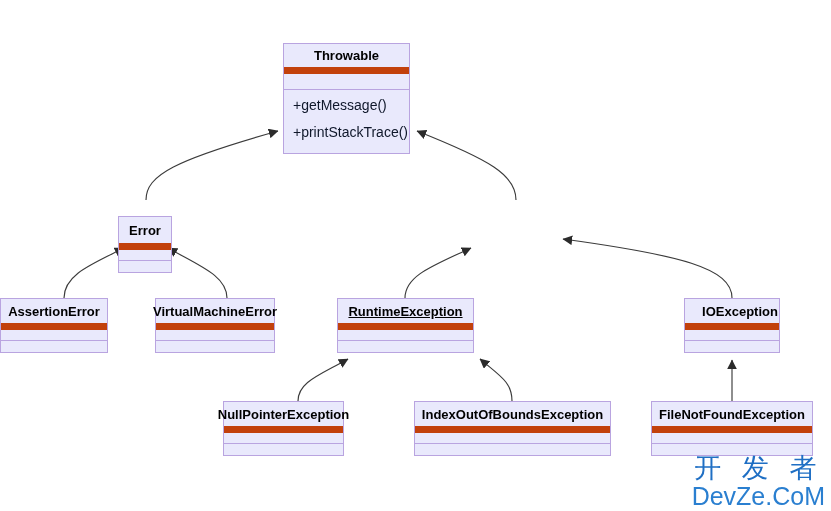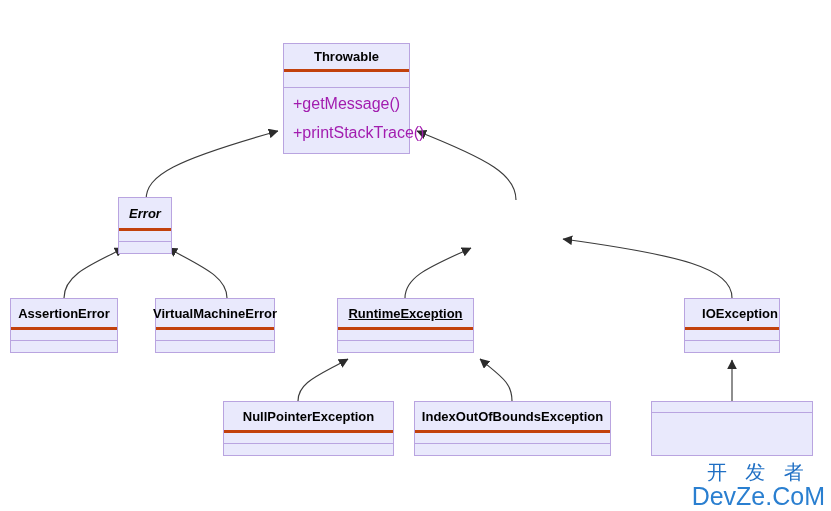--- a/index.html
+++ b/index.html
@@ -27,21 +27,21 @@
     position: absolute;
     box-sizing: border-box;
     border: 1px solid #b9a4e0;
     background: #e6e6fb;
     display: flex;
     flex-direction: column;
     z-index: 2;
   }
   .uml-name {
     box-sizing: border-box;
-    border-bottom: 3px solid #c2410c;
+    border-bottom: 7px solid #c2410c;
     text-align: center;
     color: #000000;
     font-weight: bold;
     font-size: 13px;
     line-height: 1;
     display: flex;
     align-items: center;
     justify-content: center;
     background: #e9e9fc;
   }
@@ -56,40 +56,40 @@
     box-sizing: border-box;
     background: #e9e9fc;
     flex: 1 1 auto;
     min-height: 11px;
     padding: 0;
   }
   .uml-ops.with-items {
     padding: 8px 8px 8px 9px;
   }
   .op-line {
-    font-size: 16px;
-    color: #a21caf;
+    font-size: 14px;
+    color: #0f172a;
     line-height: 1;
     margin-bottom: 13px;
     white-space: nowrap;
   }
   .op-line:last-child { margin-bottom: 16px; }
 
   
   #watermark {
     position: absolute;
     right: 6px;
     bottom: 2px;
     text-align: center;
     z-index: 3;
     user-select: none;
   }
   #watermark .cn {
     font-family: "DejaVu Sans", sans-serif;
-    font-size: 20px;
+    font-size: 27px;
     letter-spacing: 6px;
     color: #1f6fc4;
     line-height: 1.05;
     font-weight: 500;
   }
   #watermark .en {
     font-family: "Liberation Sans", sans-serif;
     font-size: 25px;
     color: #2a7fd0;
     line-height: 1.05;
@@ -129,28 +129,28 @@
 
   <div class="uml-class" style="left:283px; top:43px; width:127px; height:111px;">
     <div class="uml-name" style="height:34px;">Throwable</div>
     <div class="uml-attrs" style="height:16px;"></div>
     <div class="uml-ops with-items">
       <div class="op-line">+getMessage()</div>
       <div class="op-line">+printStackTrace()</div>
     </div>
   </div>
 
-  <div class="uml-class" style="left:118px; top:197px; width:54px; height:57px;font-style:italic;">
+  <div class="uml-class" style="left:118px; top:216px; width:54px; height:57px;">
     <div class="uml-name" style="height:33px;">Error</div>
     <div class="uml-attrs" style="height:11px;"></div>
     <div class="uml-ops"></div>
   </div>
 
 
-  <div class="uml-class" style="left:10px; top:298px; width:108px; height:55px;">
+  <div class="uml-class" style="left:0; top:298px; width:108px; height:55px;">
     <div class="uml-name" style="height:32px;">AssertionError</div>
     <div class="uml-attrs" style="height:11px;"></div>
     <div class="uml-ops"></div>
   </div>
 
   <div class="uml-class" style="left:155px; top:298px; width:120px; height:55px;">
     <div class="uml-name" style="height:32px;">VirtualMachineError</div>
     <div class="uml-attrs" style="height:11px;"></div>
     <div class="uml-ops"></div>
   </div>
@@ -160,33 +160,34 @@
     <div class="uml-attrs" style="height:11px;"></div>
     <div class="uml-ops"></div>
   </div>
 
   <div class="uml-class" style="left:684px; top:298px; width:96px; height:55px;">
     <div class="uml-name" style="height:32px;padding-left:16px;">IOException</div>
     <div class="uml-attrs" style="height:11px;"></div>
     <div class="uml-ops"></div>
   </div>
 
-  <div class="uml-class" style="left:223px; top:401px; width:171px; height:55px;">
+  <div class="uml-class" style="left:223px; top:401px; width:121px; height:55px;">
     <div class="uml-name" style="height:32px;">NullPointerException</div>
     <div class="uml-attrs" style="height:11px;"></div>
     <div class="uml-ops"></div>
   </div>
 
   <div class="uml-class" style="left:414px; top:401px; width:197px; height:55px;">
     <div class="uml-name" style="height:32px;">IndexOutOfBoundsException</div>
     <div class="uml-attrs" style="height:11px;"></div>
     <div class="uml-ops"></div>
   </div>
 
   <div class="uml-class" style="left:651px; top:401px; width:162px; height:55px;">
+    <div class="uml-name" style="height:32px;">FileNotFoundException</div>
     <div class="uml-attrs" style="height:11px;"></div>
     <div class="uml-ops"></div>
   </div>
 
   <div id="watermark">
     <div class="cn">开 发 者</div>
     <div class="en">DevZe.CoM</div>
   </div>
 
 </div>

